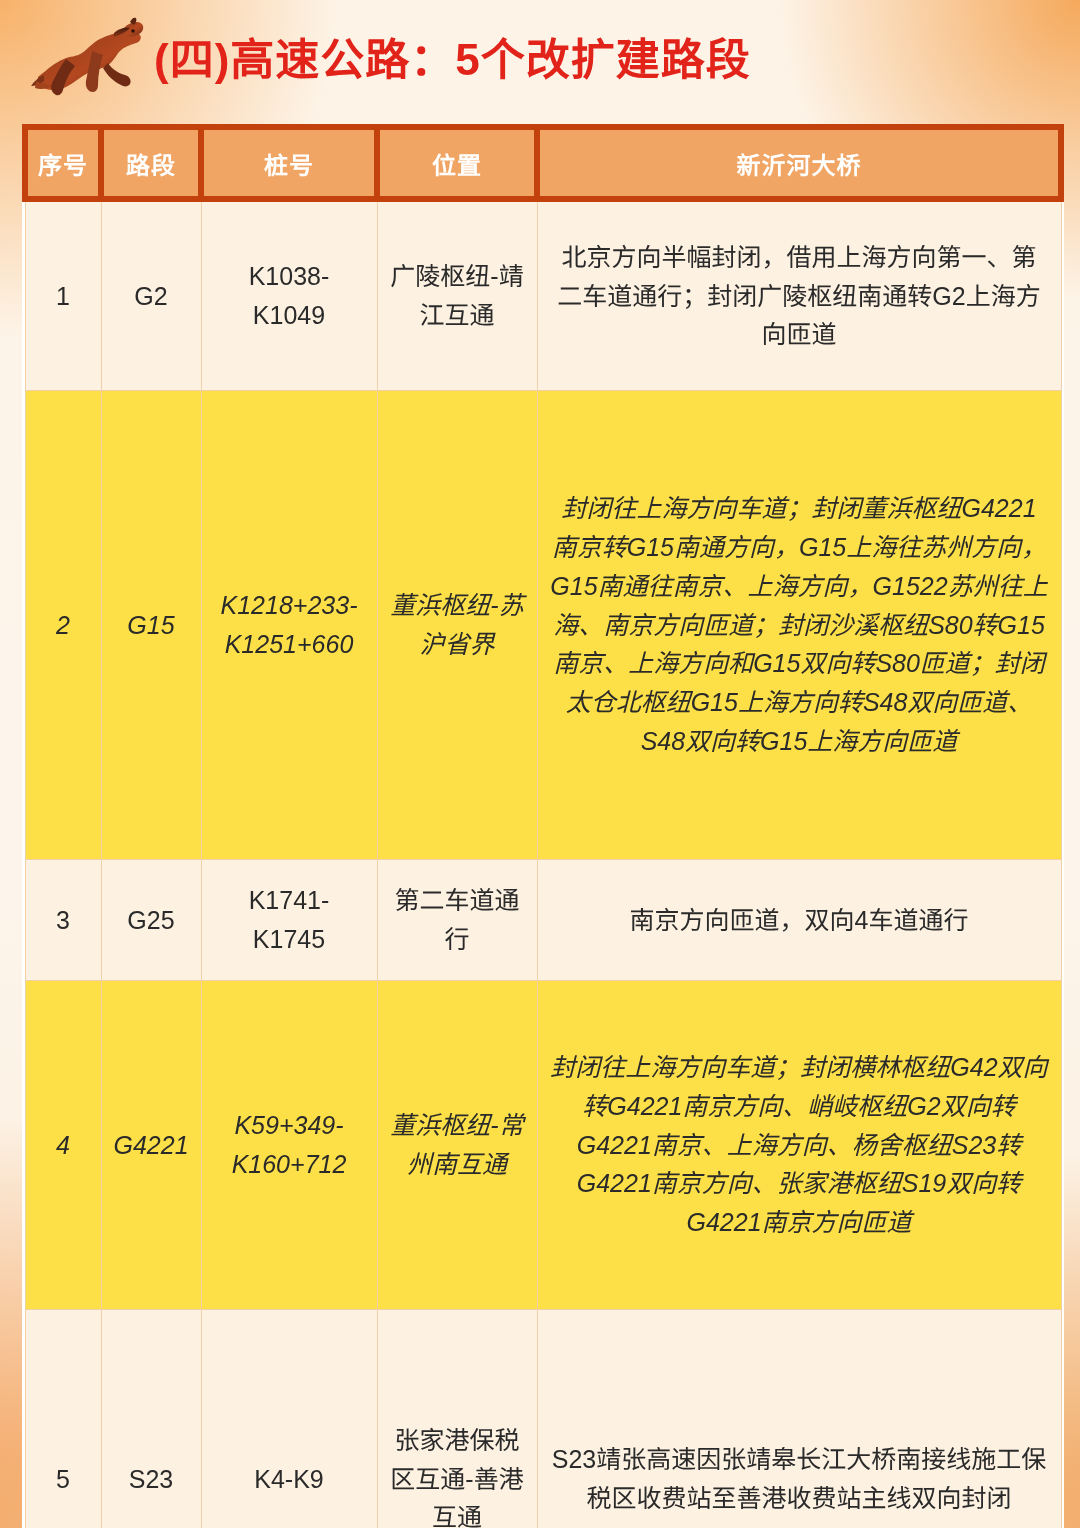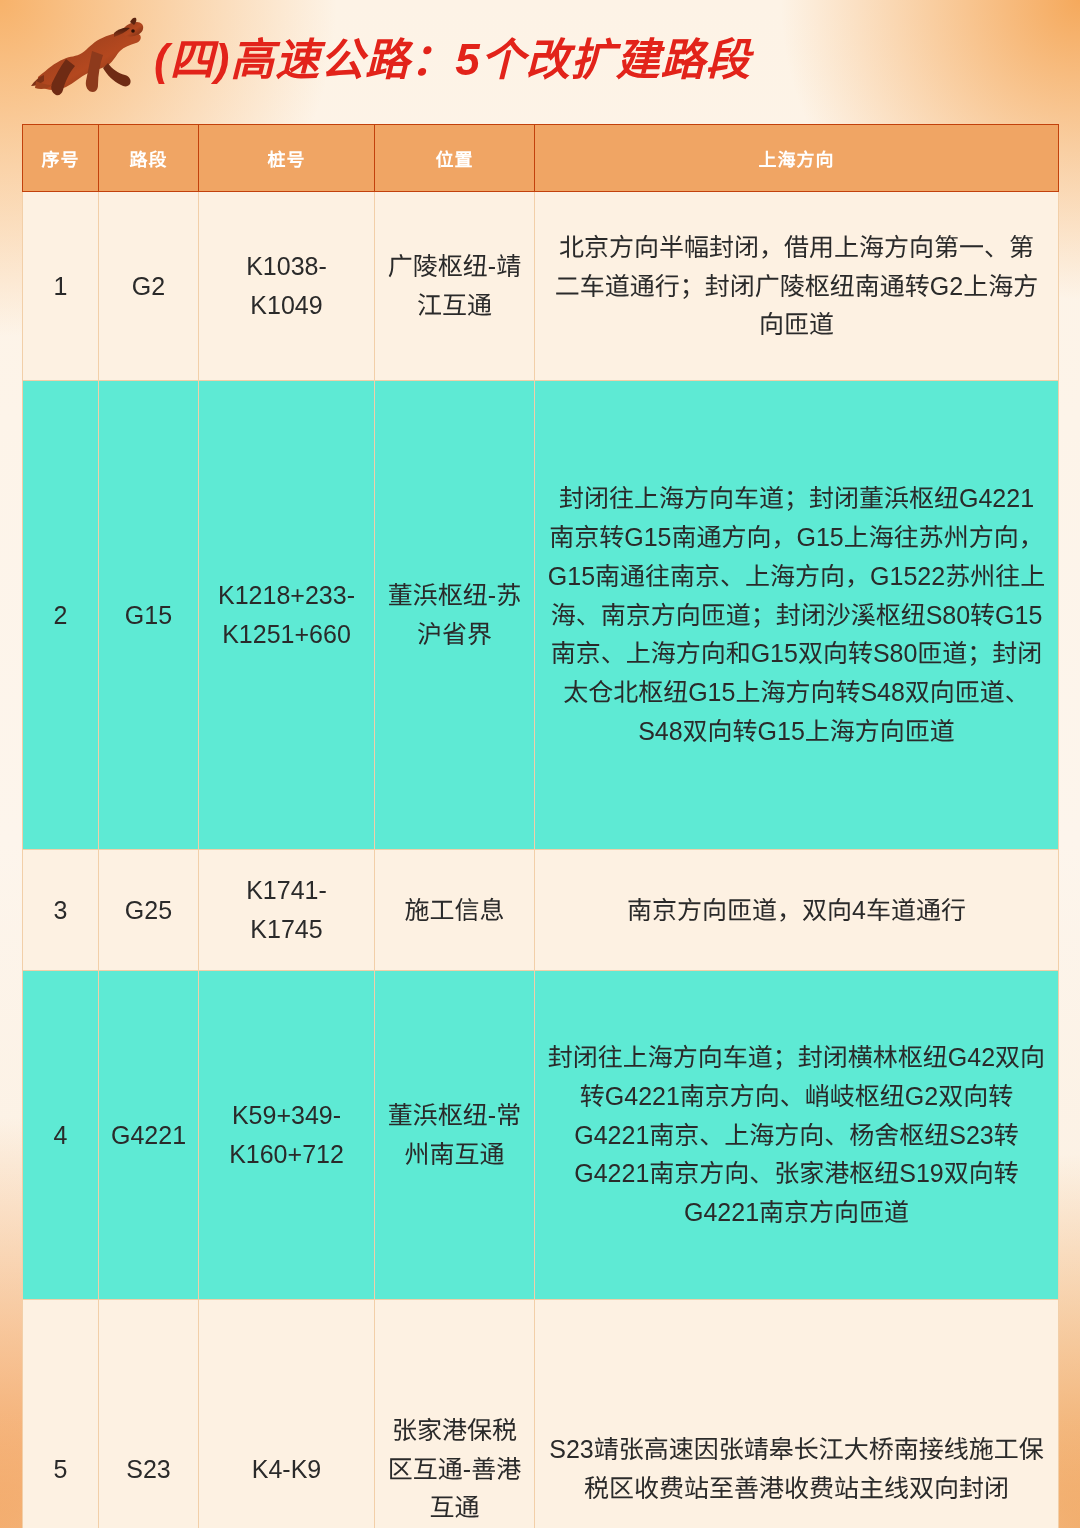--- a/index.html
+++ b/index.html
@@ -57,21 +57,20 @@
     display: block;
   }
   .header-title {
     font-size: 44px;
     font-weight: bold;
     color: #e2231a;
     letter-spacing: 1px;
     line-height: 1;
     white-space: nowrap;
     font-family: "Liberation Sans", "DejaVu Sans", sans-serif;
-    font-style: italic;
   }
 
   
   .table-wrap {
     margin-top: 4px;
   }
   table.schedule {
     width: 1036px;
     border-collapse: collapse;
     table-layout: fixed;
@@ -79,40 +78,40 @@
   }
   table.schedule col.c-idx   { width: 76px; }
   table.schedule col.c-road  { width: 100px; }
   table.schedule col.c-stake { width: 176px; }
   table.schedule col.c-loc   { width: 160px; }
   table.schedule col.c-info  { width: 524px; }
 
   table.schedule thead th {
     background: #f0a564;
     color: #ffffff;
-    font-size: 18px;
+    font-size: 24px;
     font-weight: bold;
     height: 64px;
     text-align: center;
     vertical-align: middle;
-    border: 1px solid #c2410c;
+    border: 6px solid #c2410c;
     letter-spacing: 1px;
   }
 
   table.schedule tbody td {
     border: 1px solid #f2cfa8;
     font-size: 25px;
     color: #2a2a2a;
     line-height: 1.55;
     padding: 14px 12px;
     vertical-align: middle;
     text-align: center;
   }
   table.schedule tbody tr.row-odd td  { background: #fdf1e2; }
-  table.schedule tbody tr.row-even td { background: #5eead4; }
+  table.schedule tbody tr.row-even td { background: #fde047; font-style: italic; }
 
   td.cell-info {
     text-align: left;
     padding-left: 14px;
     padding-right: 14px;
     margin-top: 8px;
   }
   td.cell-idx, td.cell-road {
     font-size: 26px;
   }
@@ -168,21 +167,21 @@
           <col class="c-stake">
           <col class="c-loc">
           <col class="c-info">
       </colgroup>
       <thead>
         <tr>
           <th>序号</th>
           <th>路段</th>
           <th>桩号</th>
           <th>位置</th>
-          <th>上海方向</th>
+          <th>新沂河大桥</th>
         </tr>
       </thead>
       <tbody>
         <tr class="row-odd row-h-1">
           <td class="cell-idx">1</td>
           <td class="cell-road">G2</td>
           <td class="cell-stake">K1038-K1049</td>
           <td class="cell-loc">广陵枢纽-靖江互通</td>
           <td class="cell-info">北京方向半幅封闭，借用上海方向第一、第二车道通行；封闭广陵枢纽南通转G2上海方向匝道</td>
         </tr>
@@ -190,21 +189,21 @@
           <td class="cell-idx">2</td>
           <td class="cell-road">G15</td>
           <td class="cell-stake">K1218+233-K1251+660</td>
           <td class="cell-loc">董浜枢纽-苏沪省界</td>
           <td class="cell-info">封闭往上海方向车道；封闭董浜枢纽G4221南京转G15南通方向，G15上海往苏州方向，G15南通往南京、上海方向，G1522苏州往上海、南京方向匝道；封闭沙溪枢纽S80转G15南京、上海方向和G15双向转S80匝道；封闭太仓北枢纽G15上海方向转S48双向匝道、S48双向转G15上海方向匝道</td>
         </tr>
         <tr class="row-odd row-h-3">
           <td class="cell-idx">3</td>
           <td class="cell-road">G25</td>
           <td class="cell-stake">K1741-K1745</td>
-          <td class="cell-loc">施工信息</td>
+          <td class="cell-loc">第二车道通行</td>
           <td class="cell-info">南京方向匝道，双向4车道通行</td>
         </tr>
         <tr class="row-even row-h-4">
           <td class="cell-idx">4</td>
           <td class="cell-road">G4221</td>
           <td class="cell-stake">K59+349-K160+712</td>
           <td class="cell-loc">董浜枢纽-常州南互通</td>
           <td class="cell-info">封闭往上海方向车道；封闭横林枢纽G42双向转G4221南京方向、峭岐枢纽G2双向转G4221南京、上海方向、杨舍枢纽S23转G4221南京方向、张家港枢纽S19双向转G4221南京方向匝道</td>
         </tr>
         <tr class="row-odd row-h-5">

